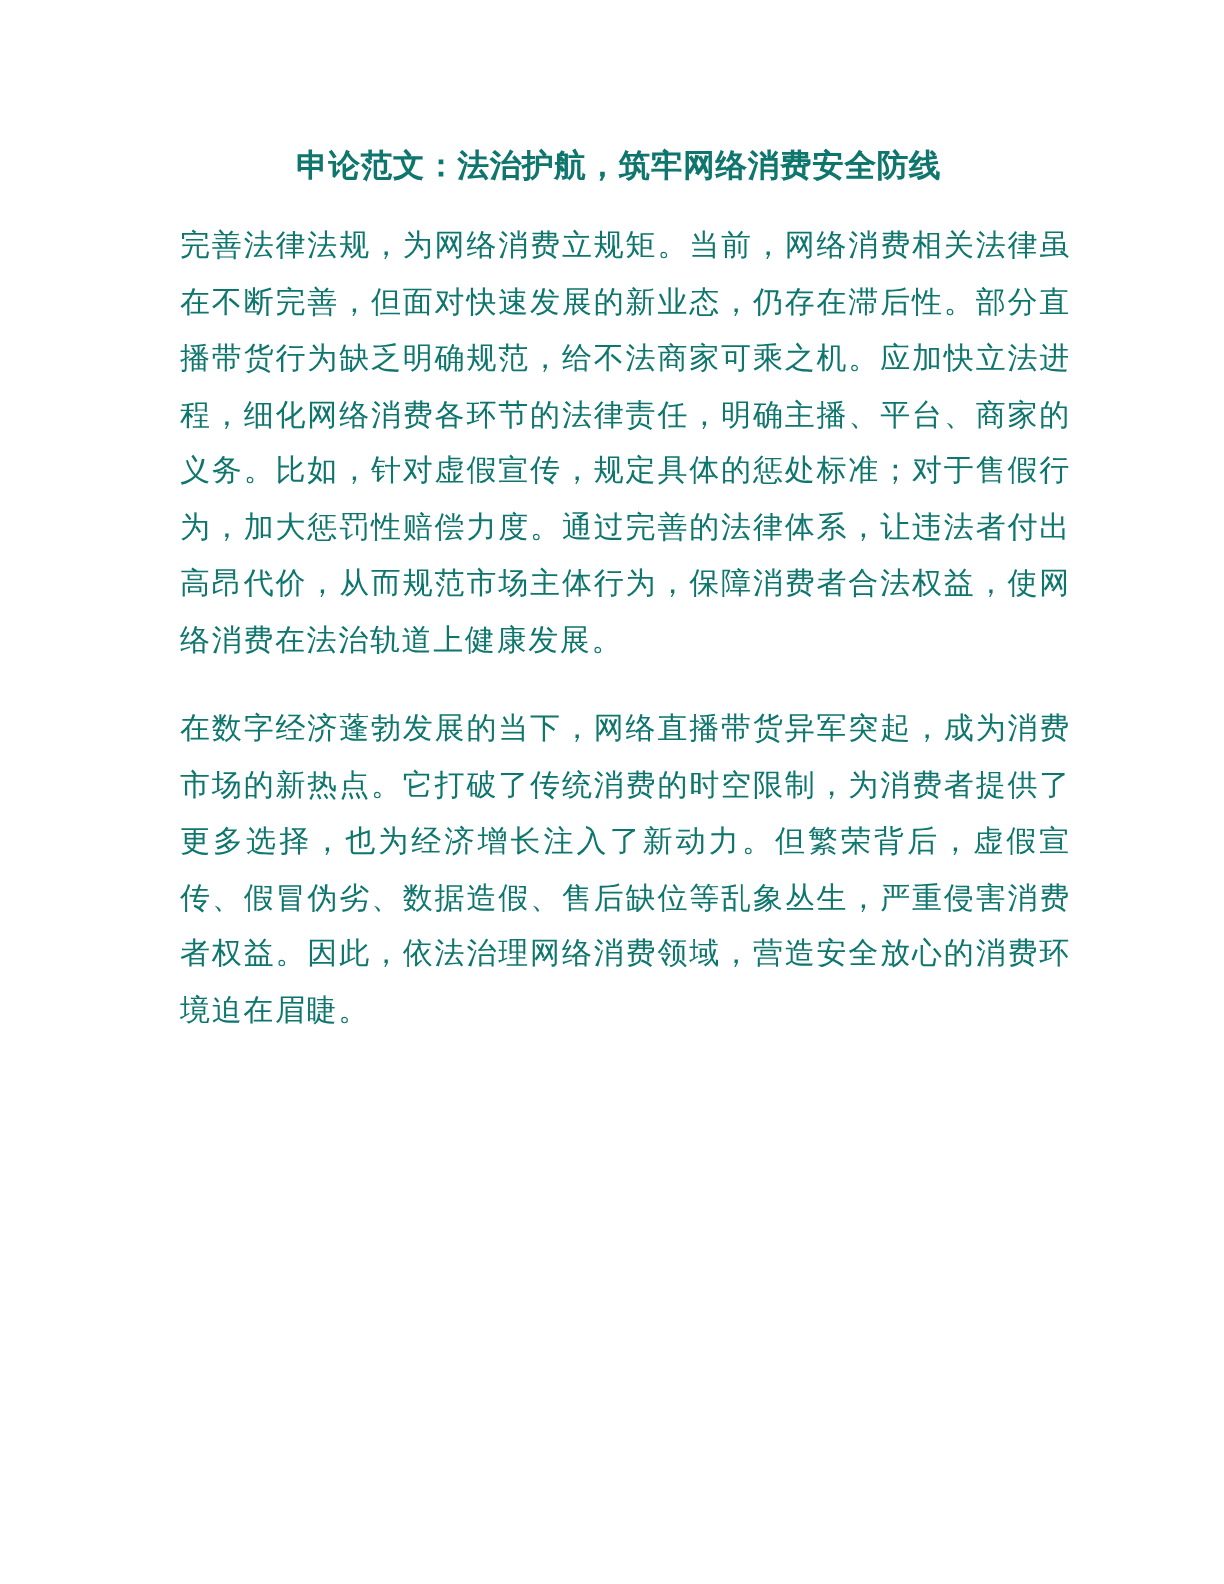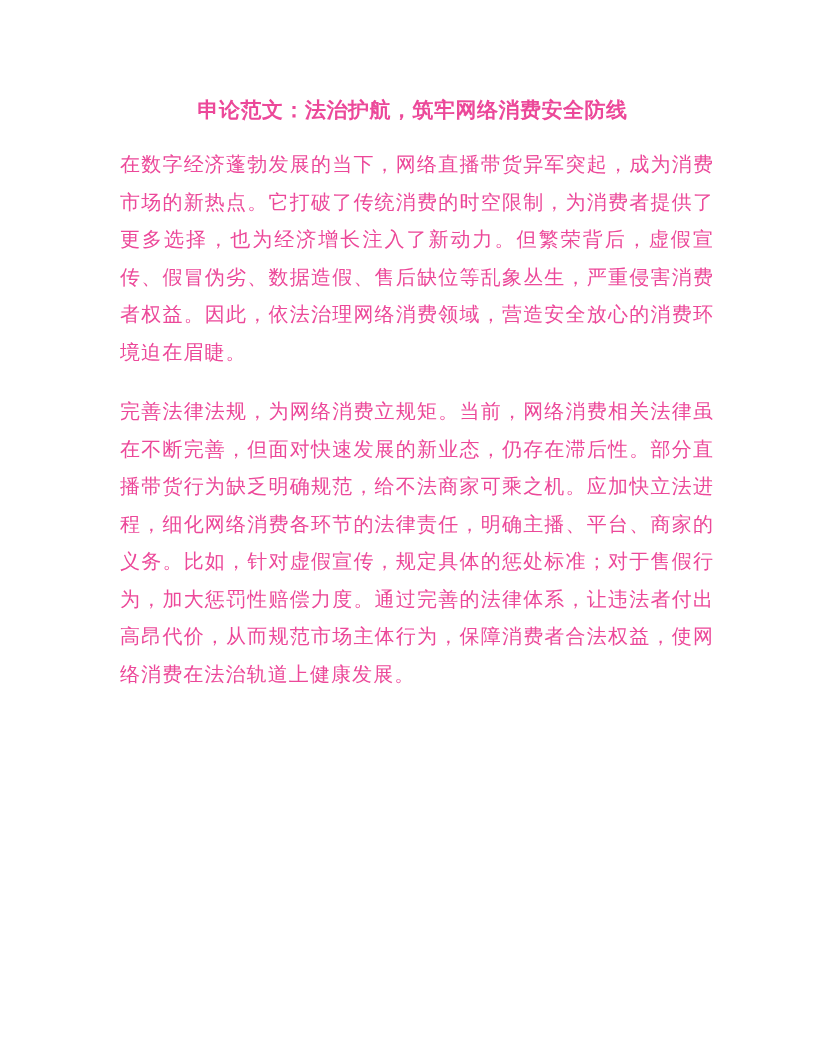--- a/index.html
+++ b/index.html
@@ -12,21 +12,21 @@
     height: 1056px;
     overflow: hidden;
   }
   .doc-page {
     box-sizing: border-box;
     width: 816px;
     height: 828px;
     background: #ffffff;
     padding: 90px 102px 0 120px;
     font-family: "Liberation Serif", serif;
-    color: #ec4899;
+    color: #0f766e;
   }
   .doc-title {
     margin: 0 0 16px 0;
     font-size: 21px;
     font-weight: bold;
     line-height: 40px;
     text-align: center;
     letter-spacing: 0.5px;
     white-space: nowrap;
     
@@ -42,16 +42,16 @@
     text-align-last: left;
   }
 </style>
 </head>
 <body>
 
 <div class="doc-page">
   <h1 class="doc-title">申论范文：法治护航，筑牢网络消费安全防线</h1>
 
   <div class="doc-body">
+    <p>完善法律法规，为网络消费立规矩。当前，网络消费相关法律虽在不断完善，但面对快速发展的新业态，仍存在滞后性。部分直播带货行为缺乏明确规范，给不法商家可乘之机。应加快立法进程，细化网络消费各环节的法律责任，明确主播、平台、商家的义务。比如，针对虚假宣传，规定具体的惩处标准；对于售假行为，加大惩罚性赔偿力度。通过完善的法律体系，让违法者付出高昂代价，从而规范市场主体行为，保障消费者合法权益，使网络消费在法治轨道上健康发展。</p>
     <p>在数字经济蓬勃发展的当下，网络直播带货异军突起，成为消费市场的新热点。它打破了传统消费的时空限制，为消费者提供了更多选择，也为经济增长注入了新动力。但繁荣背后，虚假宣传、假冒伪劣、数据造假、售后缺位等乱象丛生，严重侵害消费者权益。因此，依法治理网络消费领域，营造安全放心的消费环境迫在眉睫。</p>
-    <p>完善法律法规，为网络消费立规矩。当前，网络消费相关法律虽在不断完善，但面对快速发展的新业态，仍存在滞后性。部分直播带货行为缺乏明确规范，给不法商家可乘之机。应加快立法进程，细化网络消费各环节的法律责任，明确主播、平台、商家的义务。比如，针对虚假宣传，规定具体的惩处标准；对于售假行为，加大惩罚性赔偿力度。通过完善的法律体系，让违法者付出高昂代价，从而规范市场主体行为，保障消费者合法权益，使网络消费在法治轨道上健康发展。</p>
   </div>
 </div>
 
 </body></html>

